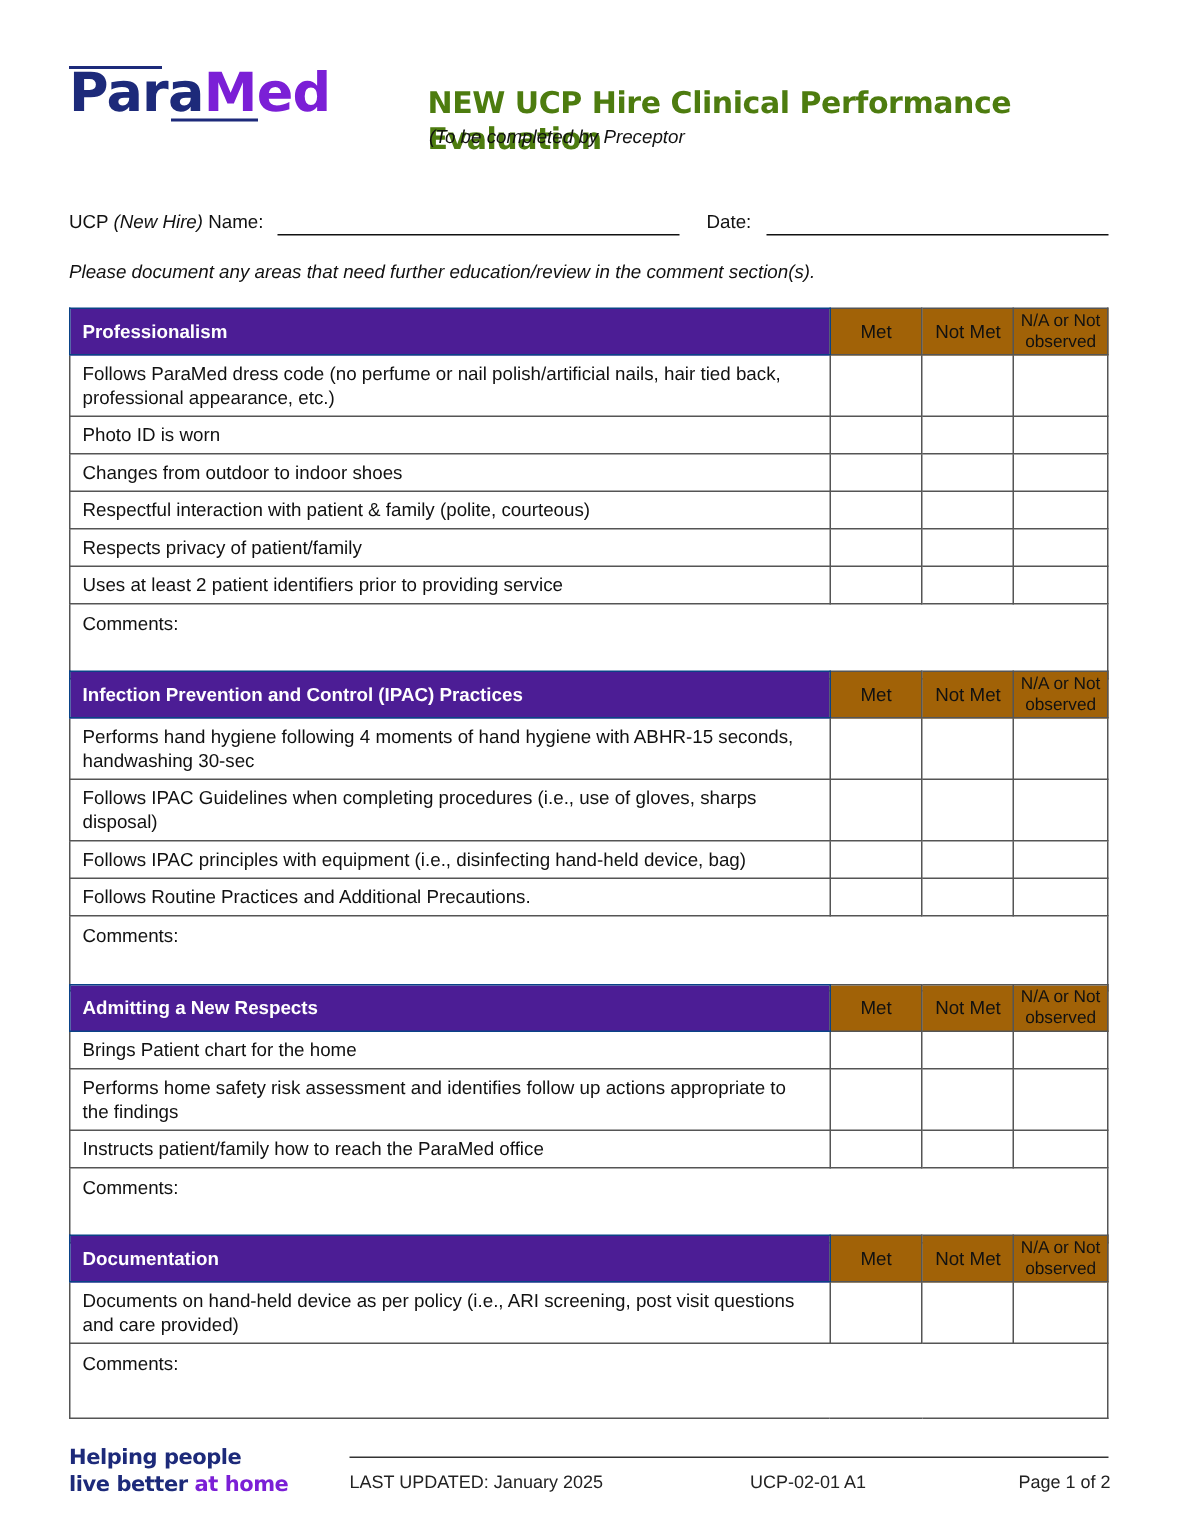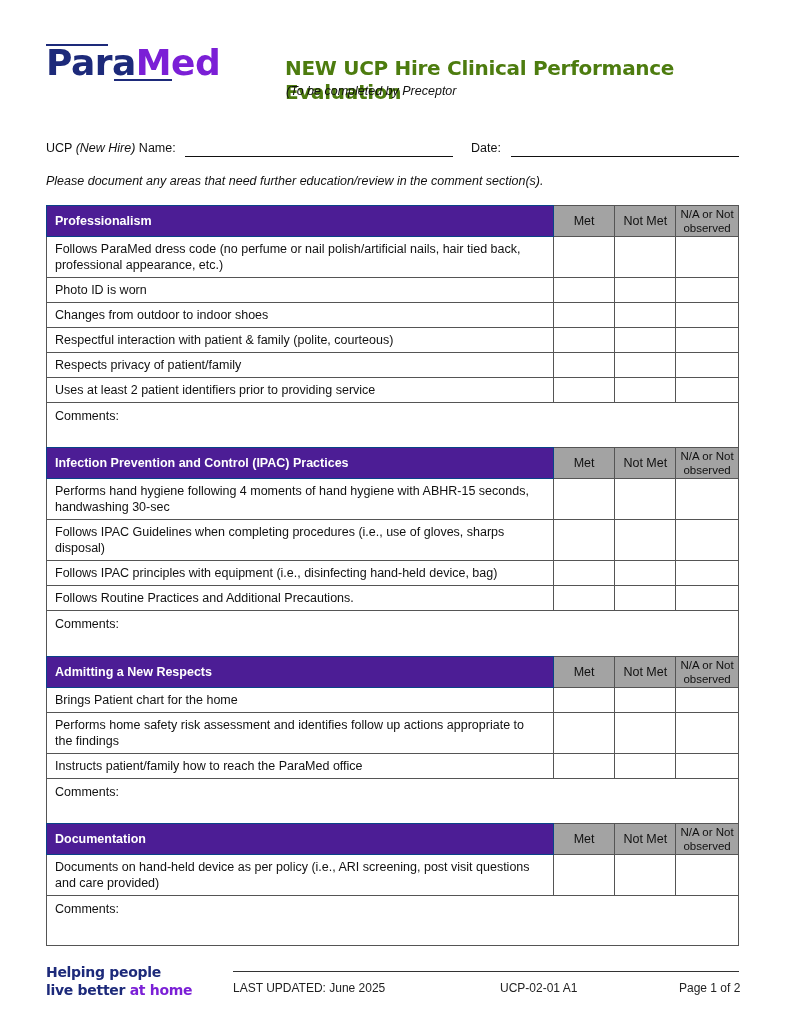--- a/index.html
+++ b/index.html
@@ -20,21 +20,21 @@
   .field-row .line { position:absolute; top:16px; height:1px; background:#111; }
   .instr { position:absolute; left:46px; top:174px; font-size:12.5px; font-style:italic; }
 
   table.sec { position:absolute; left:46px; border-collapse:collapse; width:693px; table-layout:fixed; font-size:12.5px; }
   table.sec td { border:1px solid #555; padding:0 8px; vertical-align:middle; line-height:16px; }
   table.sec td.col-item { width:467px; }
   table.sec td.col-met { width:54px; }
   table.sec td.col-notmet { width:53px; }
   table.sec td.col-na { width:55px; }
   tr.hdr td.hd-title { background:#4c1d95; color:#fff; font-weight:bold; height:30px; padding-top:0; padding-bottom:0; border-color:#0a4387; }
-  tr.hdr td.hd-col { background:#a3a3a3; color:#111; text-align:center; padding:0 2px; border-color:#555; }
+  tr.hdr td.hd-col { background:#a16207; color:#111; text-align:center; padding:0 2px; border-color:#555; }
   tr.hdr td.hd-na { font-size:11.5px; line-height:14px; }
   tr.row1 td { height:24px; }
   tr.row2 td { height:40px; }
   tr.cmt td { height:44px; vertical-align:top; padding-top:5px; }
 
   .footer-tag { position:absolute; left:46px; top:963px; font-size:14px; font-weight:bold; line-height:18px; color:#1d2a7a; font-family:"DejaVu Sans", sans-serif; letter-spacing:-0.3px; }
   .footer-tag .accent { color:#7b1fd6; }
   .footer-line { position:absolute; left:233px; top:971px; width:506px; height:1px; background:#333; }
   .footer-info { position:absolute; top:981px; font-size:12px; color:#222; }
 </style>
@@ -197,15 +197,15 @@
     <td colspan="4"><span>Comments:</span></td>
   </tr>
 </tbody>
   </table>
 
 <div class="footer-tag">
   <div>Helping people</div>
   <div><span>live better </span><span class="accent">at home</span></div>
 </div>
 <div class="footer-line"></div>
-<div class="footer-info" style="left:233px;">LAST UPDATED: June 2025</div>
+<div class="footer-info" style="left:233px;">LAST UPDATED: January 2025</div>
 <div class="footer-info" style="left:500px;">UCP-02-01 A1</div>
 <div class="footer-info" style="left:679px;">Page 1 of 2</div>
 
 </body></html>

